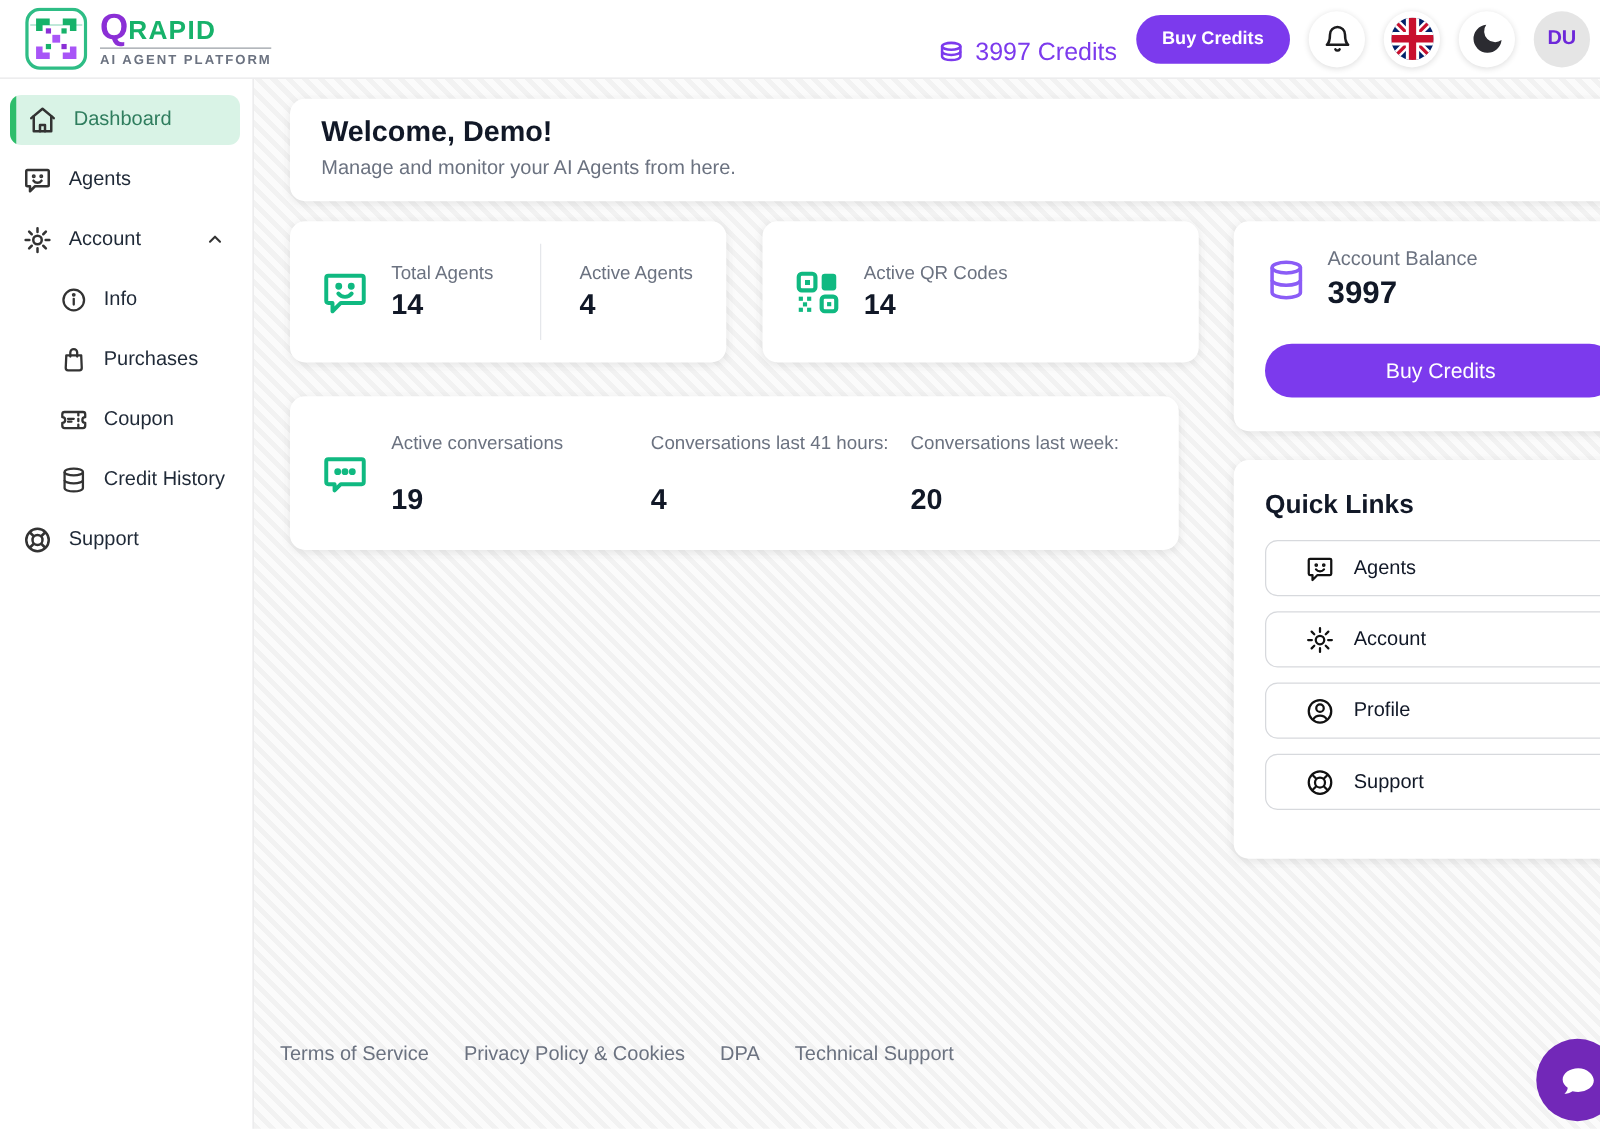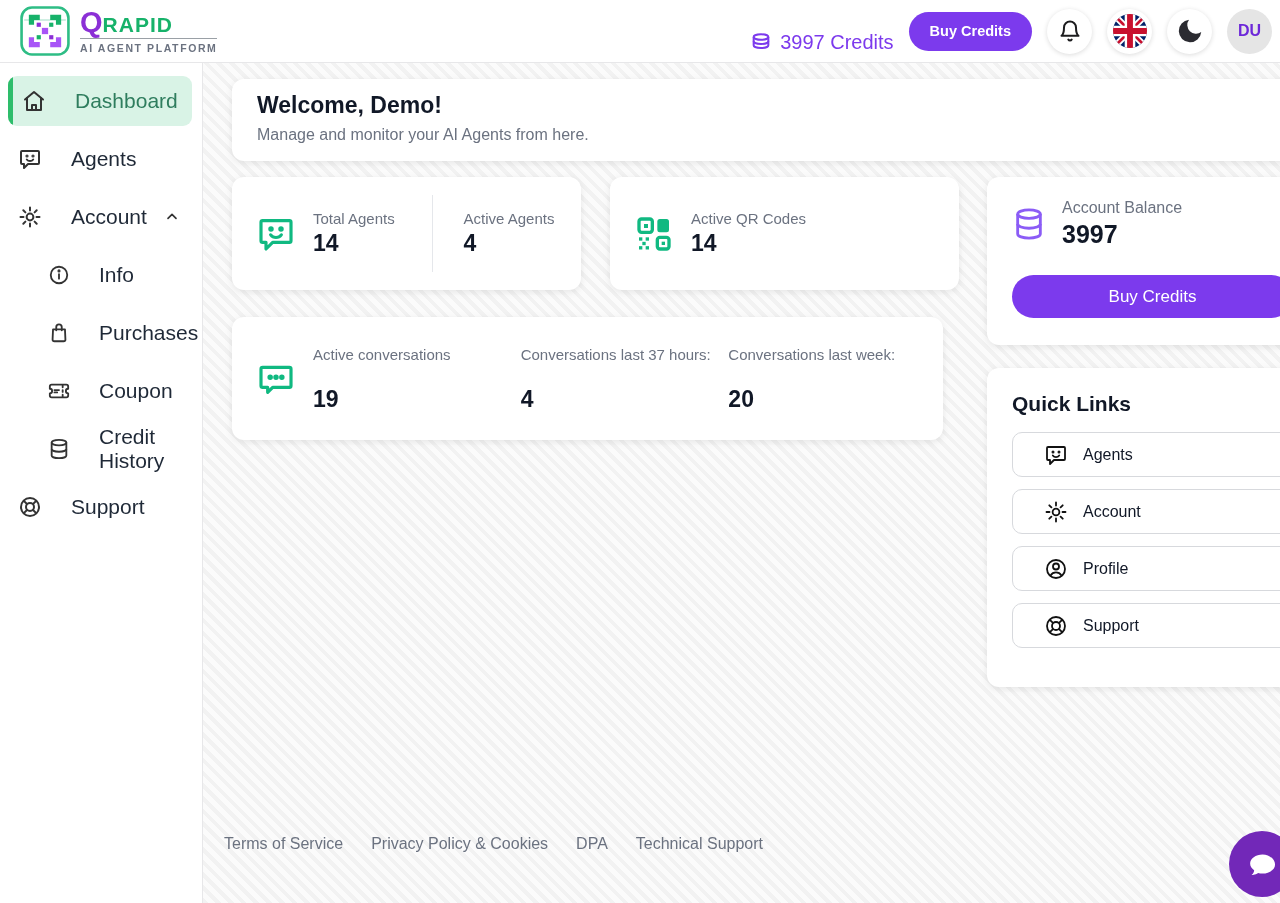--- a/index.html
+++ b/index.html
@@ -24,22 +24,22 @@
   .circle-btn { width:45px; height:45px; border-radius:50%; background:#fff;
     box-shadow:0 1px 5px rgba(0,0,0,.14); display:flex; align-items:center;
     justify-content:center; cursor:pointer; border:none; }
   .avatar { width:45px; height:45px; border-radius:50%; background:#e5e5e5;
     color:#6d28d9; font-size:16px; font-weight:700; display:flex; align-items:center;
     justify-content:center; cursor:pointer; margin-right:-8px; }
 
   
   .sidebar { position:fixed; top:63px; left:0; width:203px; height:840px;
     background:#fff; border-right:1px solid #e7e7e9; padding-top:13px; z-index:5; }
-  .side-item { height:50px; display:flex; align-items:center; gap:29px;
-    font-size:21px; color:#1f2937; cursor:pointer; padding-left:18px;
+  .side-item { height:40px; display:flex; align-items:center; gap:13px;
+    font-size:16px; color:#1f2937; cursor:pointer; padding-left:18px;
     margin-bottom:8px; position:relative; }
   .side-item svg { flex:0 0 auto; }
   .side-item.active { margin:0 10px 8px 8px; padding-left:14px; background:#d9f3e6;
     border-radius:9px; color:#2f7d5e; overflow:hidden; }
   .side-item.active::before { content:""; position:absolute; left:0; top:0; bottom:0;
     width:5px; background:#2ebd6b; border-radius:9px 0 0 9px; }
   .side-item.sub { padding-left:48px; }
   .side-item.gap-top { margin-top:7px; }
   .chev { position:absolute; right:22px; }
 
@@ -313,21 +313,21 @@
             <circle cx="8.5" cy="11" r=".7" fill="currentColor"></circle>
             <circle cx="12" cy="11" r=".7" fill="currentColor"></circle>
             <circle cx="15.5" cy="11" r=".7" fill="currentColor"></circle>
           </svg>
         </span>
         <div class="conv-block">
           <span class="conv-label">Active conversations</span>
           <span class="stat-value">19</span>
         </div>
         <div class="conv-block">
-          <span class="conv-label">Conversations last 37 hours:</span>
+          <span class="conv-label">Conversations last 41 hours:</span>
           <span class="stat-value">4</span>
         </div>
         <div class="conv-block">
           <span class="conv-label">Conversations last week:</span>
           <span class="stat-value">20</span>
         </div>
       </div>
     </div>
 
     <div>

